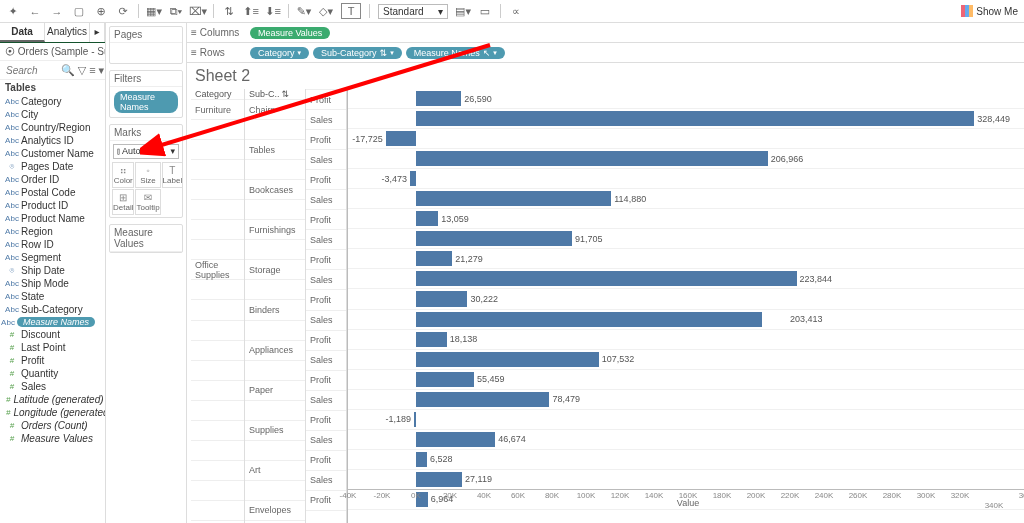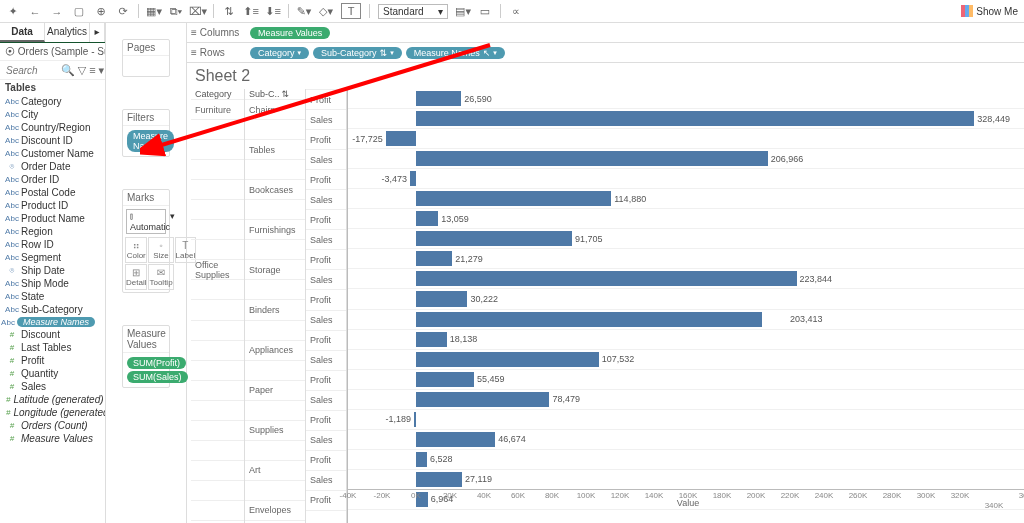--- a/index.html
+++ b/index.html
@@ -18,21 +18,21 @@
 .srch{display:flex;align-items:center;padding:2px 4px;border-bottom:1px solid #eee;gap:3px}
 .srch input{border:none;outline:none;width:50px;font-size:10px;font-style:italic;color:#999}
 .sect-h{padding:2px 5px;font-size:10px;font-weight:bold;color:#444}
 .fld-list{overflow:hidden;padding-left:4px}
 .fld{display:flex;align-items:center;padding:1px 2px;gap:3px;font-size:10px;white-space:nowrap}
 .fld-ico{width:12px;height:10px;display:inline-flex;align-items:center;justify-content:center;font-size:8px}
 .dim{color:#4e79a7}
 .meas{color:#59a14f}
 .fld-pill{background:#4e9ab0;color:#fff;border-radius:8px;padding:0 6px;font-size:9px;font-style:italic}
 .spine{width:80px;border-right:1px solid #ddd;display:flex;flex-direction:column;font-size:10px}
-.card{border:1px solid #ddd;margin:16px;border-radius:2px}
+.card{border:1px solid #ddd;margin:3px;border-radius:2px}
 .card-h{padding:2px 4px;border-bottom:1px solid #eee;color:#666}
 .card-b{padding:3px 4px}
 .pill{background:#4e9ab0;color:#fff;border-radius:8px;padding:1px 6px;font-size:9px;display:inline-block;margin:1px 0}
 .pill.green{background:#3bab6f}
 .marks-sel{border:1px solid #bbb;margin:3px;padding:1px 3px;font-size:9px;display:flex;justify-content:space-between}
 .marks-grid{display:grid;grid-template-columns:repeat(3,1fr);gap:1px;margin:2px}
 .marks-cell{border:1px solid #ddd;text-align:center;padding:2px 0;font-size:8px;color:#666;cursor:pointer}
 .marks-cell .mi{display:block;font-size:10px;color:#888;line-height:11px}
 .viz{flex:1;display:flex;flex-direction:column}
 .shelf{display:flex;align-items:center;border-bottom:1px solid #ddd;height:19px;padding-left:4px;gap:4px}
@@ -121,29 +121,29 @@
         <div class="fld">
           <span class="fld-ico dim">Abc</span>
           <span>City</span>
         </div>
         <div class="fld">
           <span class="fld-ico dim">Abc</span>
           <span>Country/Region</span>
         </div>
         <div class="fld">
           <span class="fld-ico dim">Abc</span>
-          <span>Discount ID</span>
+          <span>Analytics ID</span>
         </div>
         <div class="fld">
           <span class="fld-ico dim">Abc</span>
           <span>Customer Name</span>
         </div>
         <div class="fld">
           <span class="fld-ico dim">⌾</span>
-          <span>Order Date</span>
+          <span>Pages Date</span>
         </div>
         <div class="fld">
           <span class="fld-ico dim">Abc</span>
           <span>Order ID</span>
         </div>
         <div class="fld">
           <span class="fld-ico dim">Abc</span>
           <span>Postal Code</span>
         </div>
         <div class="fld">
@@ -187,21 +187,21 @@
         <span class="fld-ico dim">Abc</span>
         <span class="fld-pill">Measure Names</span>
       </div>
     <div class="fld-list" id="meas">
         <div class="fld">
           <span class="fld-ico meas">#</span>
           <span>Discount</span>
         </div>
         <div class="fld">
           <span class="fld-ico meas">#</span>
-          <span>Last Tables</span>
+          <span>Last Point</span>
         </div>
         <div class="fld">
           <span class="fld-ico meas">#</span>
           <span>Profit</span>
         </div>
         <div class="fld">
           <span class="fld-ico meas">#</span>
           <span>Quantity</span>
         </div>
         <div class="fld">
@@ -248,21 +248,20 @@
           <div class="marks-cell"><span class="mi">⠶</span>Color</div>
           <div class="marks-cell"><span class="mi">◦</span>Size</div>
           <div class="marks-cell"><span class="mi">T</span>Label</div>
           <div class="marks-cell"><span class="mi">⊞</span>Detail</div>
           <div class="marks-cell"><span class="mi">✉</span>Tooltip</div>
           <div></div>
         </div>
     </div>
     <div class="card">
       <div class="card-h">Measure Values</div>
-      <div class="card-b" id="mvpills"><div class="pill green">SUM(Profit)</div><div class="pill green">SUM(Sales)</div></div>
     </div>
   </div>
 
   <div class="viz">
     <div class="shelf">
       <div class="shelf-lbl">
           <span>≡</span>
           <span>Columns</span>
         </div>
       <div class="sp green">

